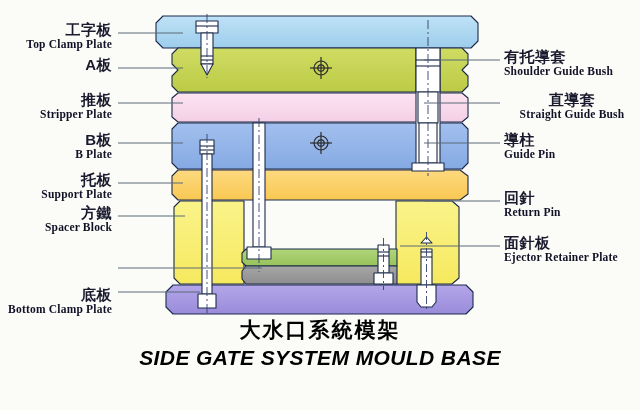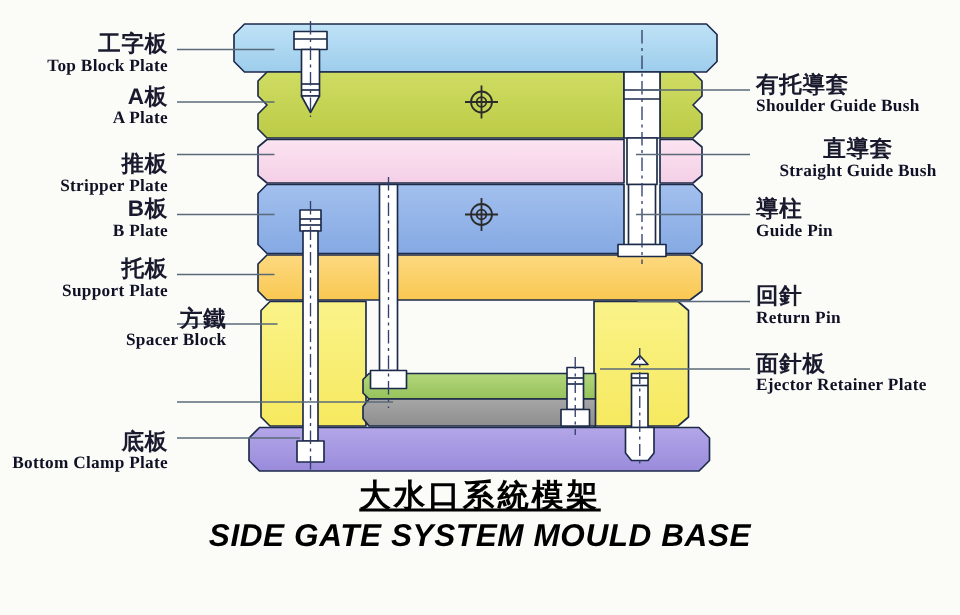--- a/index.html
+++ b/index.html
@@ -16,21 +16,21 @@
   .lbl .cn{font-family:Liberation Sans, sans-serif;font-weight:700;font-size:15px;color:#1a1a2e;display:block;letter-spacing:.5px;}
   .lbl .en{font-family:"Liberation Serif", serif;font-weight:700;font-size:11.5px;color:#111126;display:block;letter-spacing:.2px;}
   .lbl.right-align{text-align:right;}
   .lbl.left-align{text-align:left;}
 
   #title{
     position:absolute;left:0;right:0;text-align:center;
   }
   #title .tcn{
     font-family:"DejaVu Sans", sans-serif;font-weight:700;
-    font-size:21px;color:#000;letter-spacing:2px;display:block;text-decoration:underline;
+    font-size:21px;color:#000;letter-spacing:2px;display:block;
   }
   #title .ten{
     font-family:"Liberation Sans", sans-serif;font-weight:700;
     font-size:21px;color:#000;letter-spacing:.4px;display:block;margin-top:2px;font-style:italic;
   }
 </style>
 </head>
 <body>
 
 <div id="root">
@@ -171,39 +171,38 @@
       <line x1="424" y1="60" x2="500" y2="60"></line>
       <line x1="424" y1="103" x2="500" y2="103"></line>
       <line x1="424" y1="143" x2="500" y2="143"></line>
       <line x1="425" y1="201" x2="500" y2="201"></line>
       <line x1="400" y1="246" x2="500" y2="246"></line>
     </g>
   </svg>
 
   <div class="lbl right-align" style="left:0;top:22px;width:112px;">
     <span class="cn">工字板</span>
-    <span class="en">Top Block Plate</span>
+    <span class="en">Top Clamp Plate</span>
   </div>
   <div class="lbl right-align" style="left:0;top:57px;width:112px;">
     <span class="cn">A板</span>
-    <span class="en">A Plate</span>
-  </div>
-  <div class="lbl right-align" style="left:0;top:92px;width:112px;margin-top:10px;">
+  </div>
+  <div class="lbl right-align" style="left:0;top:92px;width:112px;">
     <span class="cn">推板</span>
     <span class="en">Stripper Plate</span>
   </div>
   <div class="lbl right-align" style="left:0;top:132px;width:112px;">
     <span class="cn">B板</span>
     <span class="en">B Plate</span>
   </div>
   <div class="lbl right-align" style="left:0;top:172px;width:112px;">
     <span class="cn">托板</span>
     <span class="en">Support Plate</span>
   </div>
-  <div class="lbl right-align" style="left:0;top:205px;width:112px;padding-left:39px;">
+  <div class="lbl right-align" style="left:0;top:205px;width:112px;">
     <span class="cn">方鐵</span>
     <span class="en">Spacer Block</span>
   </div>
   <div class="lbl left-align" style="left:504px;top:49px;width:136px;">
     <span class="cn">有托導套</span>
     <span class="en">Shoulder Guide Bush</span>
   </div>
 
   <div class="lbl right-align" style="left:0;top:287px;width:112px;">
     <span class="cn">底板</span>

